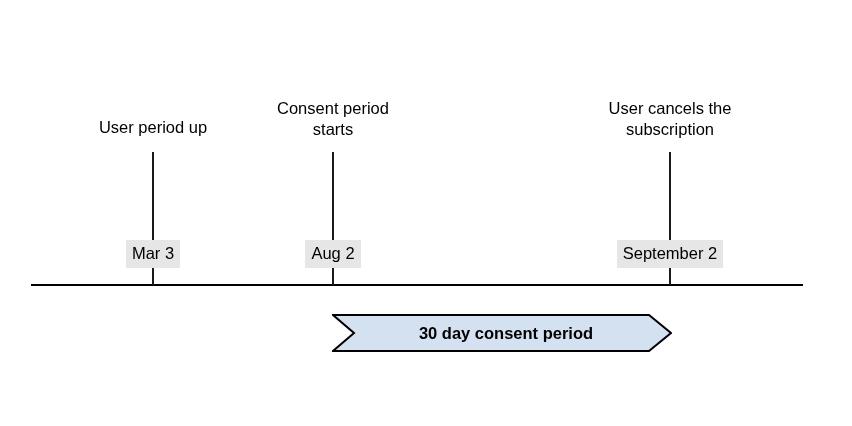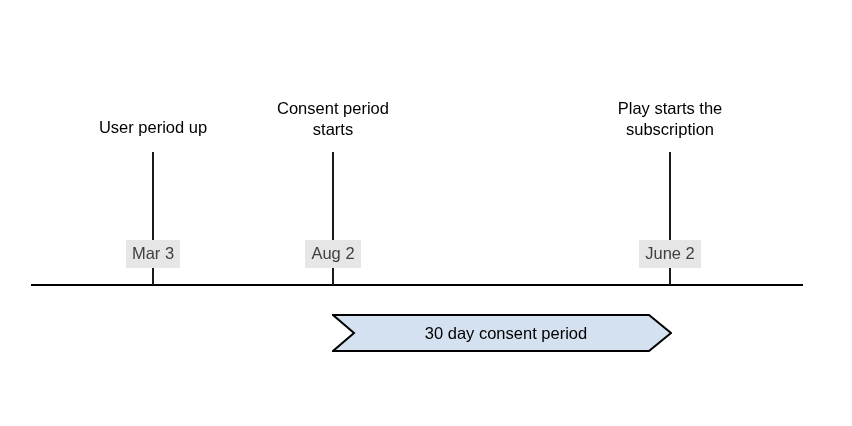--- a/index.html
+++ b/index.html
@@ -62,32 +62,33 @@
     position: absolute;
     left: -90px;
     width: 180px;
     top: 240px;
     text-align: center;
     line-height: 25px;
   }
   .milestone .date-chip span {
     display: inline-block;
     background: #e6e6e6;
-    color: #404040;
+    color: #000000;
     font-size: 16.5px;
     padding: 1px 6px 2px 6px;
   }
 
   
   .banner {
     position: absolute;
     left: 332px;
     top: 314px;
     width: 340px;
     height: 40px;
+    font-weight: bold;
   }
   .banner svg {
     display: block;
     width: 340px;
     height: 38px;
   }
   .banner .banner-label {
     position: absolute;
     left: 0;
     top: 0;
@@ -120,25 +121,25 @@
   <div class="milestone" style="left:333px">
     <div class="caption two-line">Consent period
 starts</div>
     <div class="tick"></div>
     <div class="date-chip">
       <span>Aug 2</span>
     </div>
   </div>
 
   <div class="milestone" style="left:670px">
-    <div class="caption two-line">Play starts the
+    <div class="caption two-line">User cancels the
 subscription</div>
     <div class="tick"></div>
     <div class="date-chip">
-      <span>June 2</span>
+      <span>September 2</span>
     </div>
   </div>
 
   <div class="banner">
     <svg viewBox="0 0 340 38" xmlns="http://www.w3.org/2000/svg">
       <polygon points="1,1 317,1 339,19 317,37 1,37 22,19" fill="#d4e1f0" stroke="#000000" stroke-width="2" stroke-linejoin="miter"></polygon>
     </svg>
     <div class="banner-label">30 day consent period</div>
   </div>
 

